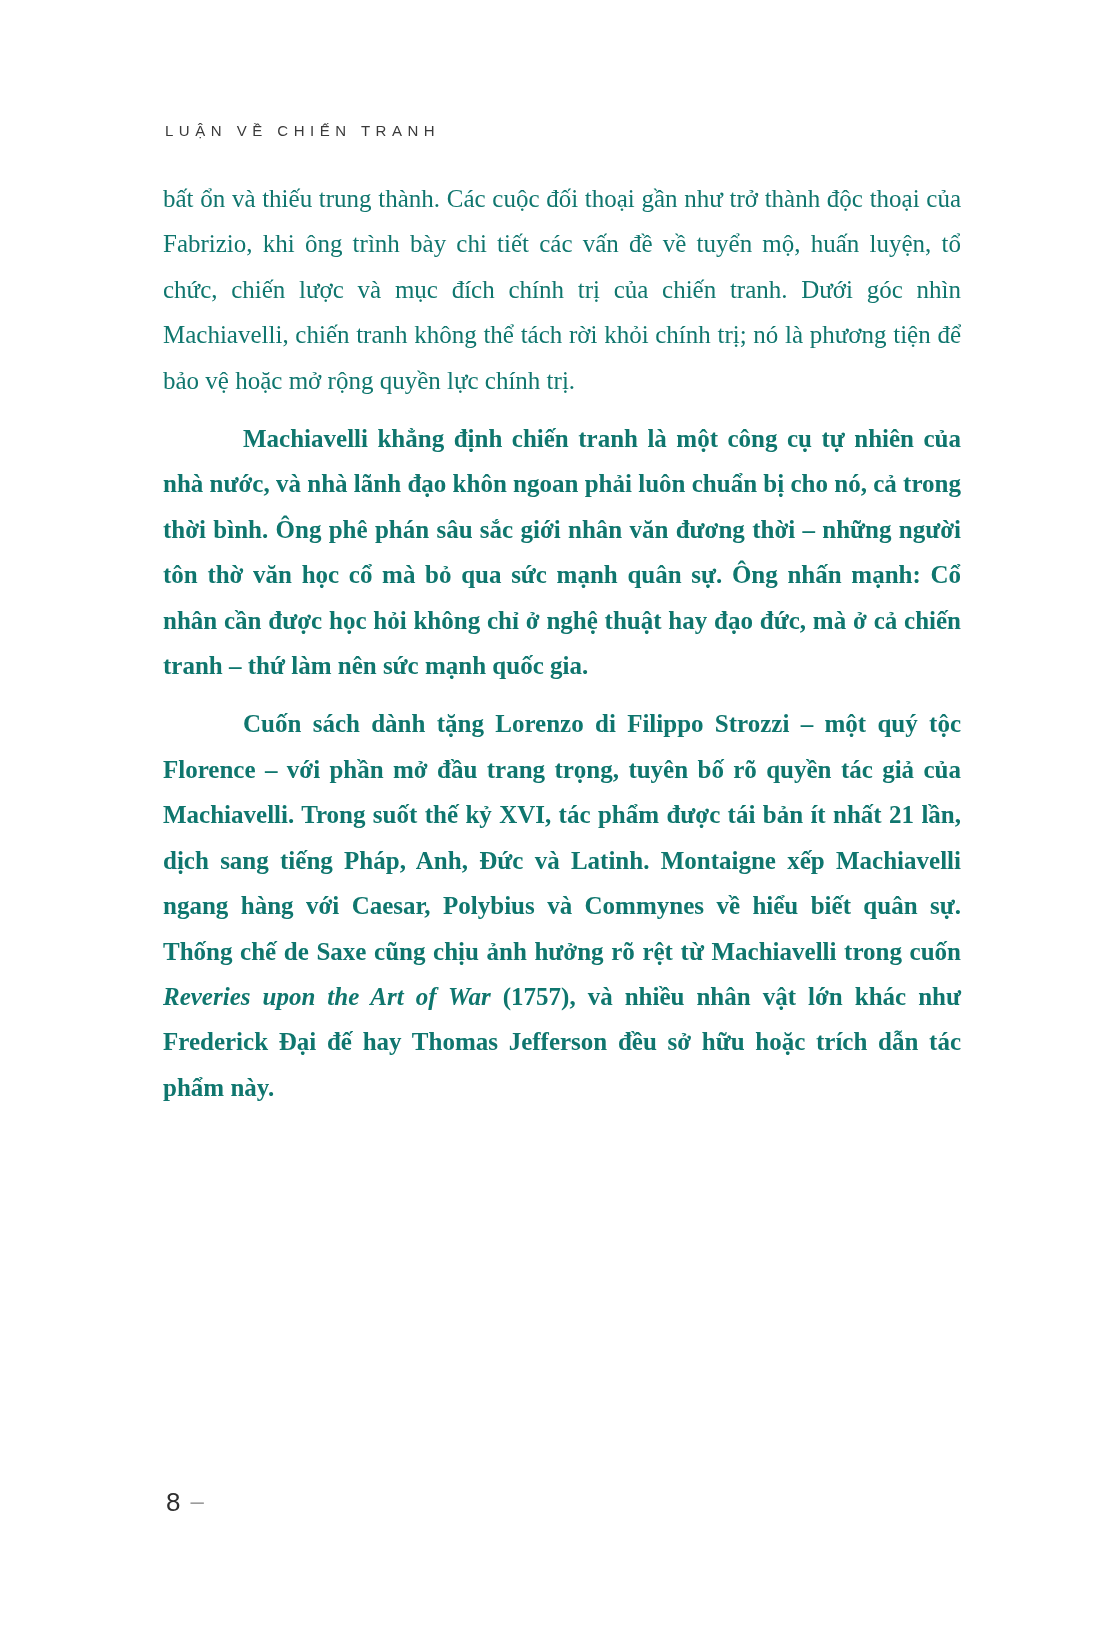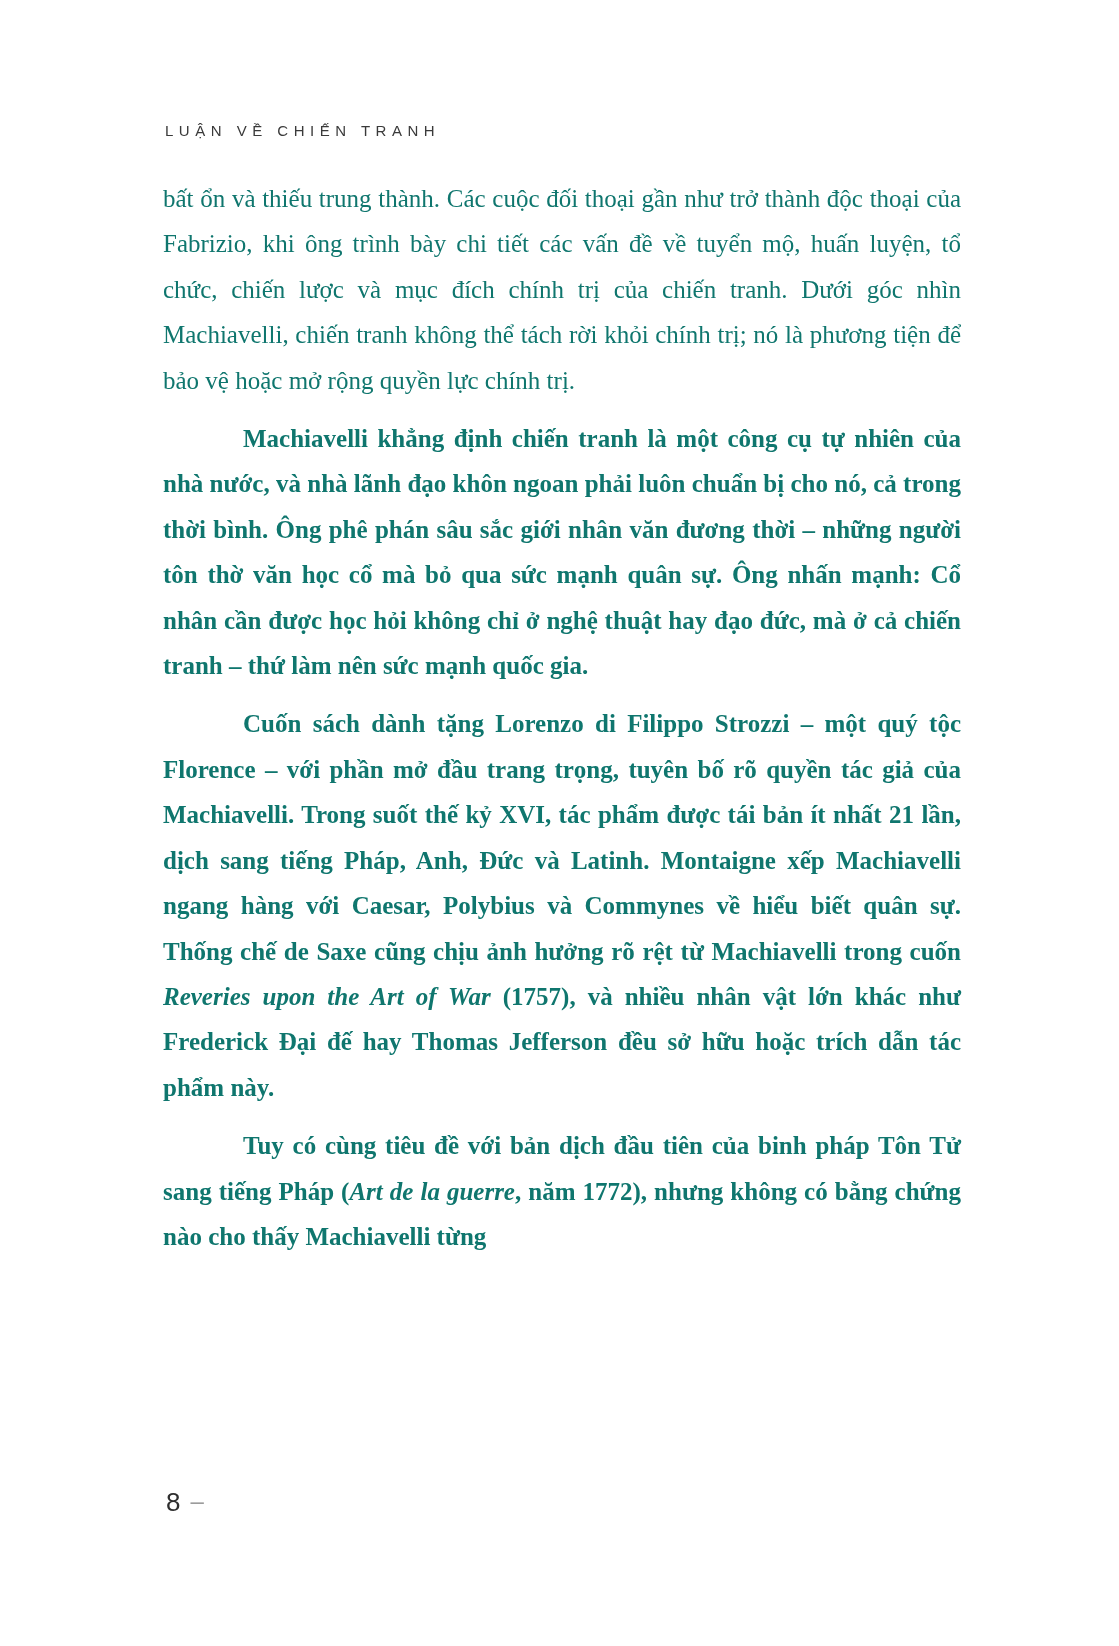--- a/index.html
+++ b/index.html
@@ -70,21 +70,20 @@
 <body>
 
 <div class="page">
 
   <div class="running-header">LUẬN VỀ CHIẾN TRANH</div>
 
   <div class="body-text">
       <p class="para"><span>bất ổn và thiếu trung thành. Các cuộc đối thoại gần như trở thành độc thoại của Fabrizio, khi ông trình bày chi tiết các vấn đề về tuyển mộ, huấn luyện, tổ chức, chiến lược và mục đích chính trị của chiến tranh. Dưới góc nhìn Machiavelli, chiến tranh không thể tách rời khỏi chính trị; nó là phương tiện để bảo vệ hoặc mở rộng quyền lực chính trị.</span></p>
       <p class="para indent"><span>Machiavelli khẳng định chiến tranh là một công cụ tự nhiên của nhà nước, và nhà lãnh đạo khôn ngoan phải luôn chuẩn bị cho nó, cả trong thời bình. Ông phê phán sâu sắc giới nhân văn đương thời – những người tôn thờ văn học cổ mà bỏ qua sức mạnh quân sự. Ông nhấn mạnh: Cổ nhân cần được học hỏi không chỉ ở nghệ thuật hay đạo đức, mà ở cả chiến tranh – thứ làm nên sức mạnh quốc gia.</span></p>
       <p class="para indent"><span>Cuốn sách dành tặng Lorenzo di Filippo Strozzi – một quý tộc Florence – với phần mở đầu trang trọng, tuyên bố rõ quyền tác giả của Machiavelli. Trong suốt thế kỷ XVI, tác phẩm được tái bản ít nhất 21 lần, dịch sang tiếng Pháp, Anh, Đức và Latinh. Montaigne xếp Machiavelli ngang hàng với Caesar, Polybius và Commynes về hiểu biết quân sự. Thống chế de Saxe cũng chịu ảnh hưởng rõ rệt từ Machiavelli trong cuốn </span><span class="italic">Reveries upon the Art of War</span><span> (1757), và nhiều nhân vật lớn khác như Frederick Đại đế hay Thomas Jefferson đều sở hữu hoặc trích dẫn tác phẩm này.</span></p>
-      <p class="para indent"><span>Tuy có cùng tiêu đề với bản dịch đầu tiên của binh pháp Tôn Tử sang tiếng Pháp (</span><span class="italic">Art de la guerre</span><span>, năm 1772), nhưng không có bằng chứng nào cho thấy Machiavelli từng</span></p>
     </div>
 
   <div class="page-footer">
     <span class="folio-number">8</span>
     <span class="folio-dash">–</span>
   </div>
 
 </div>
 
 </body></html>

